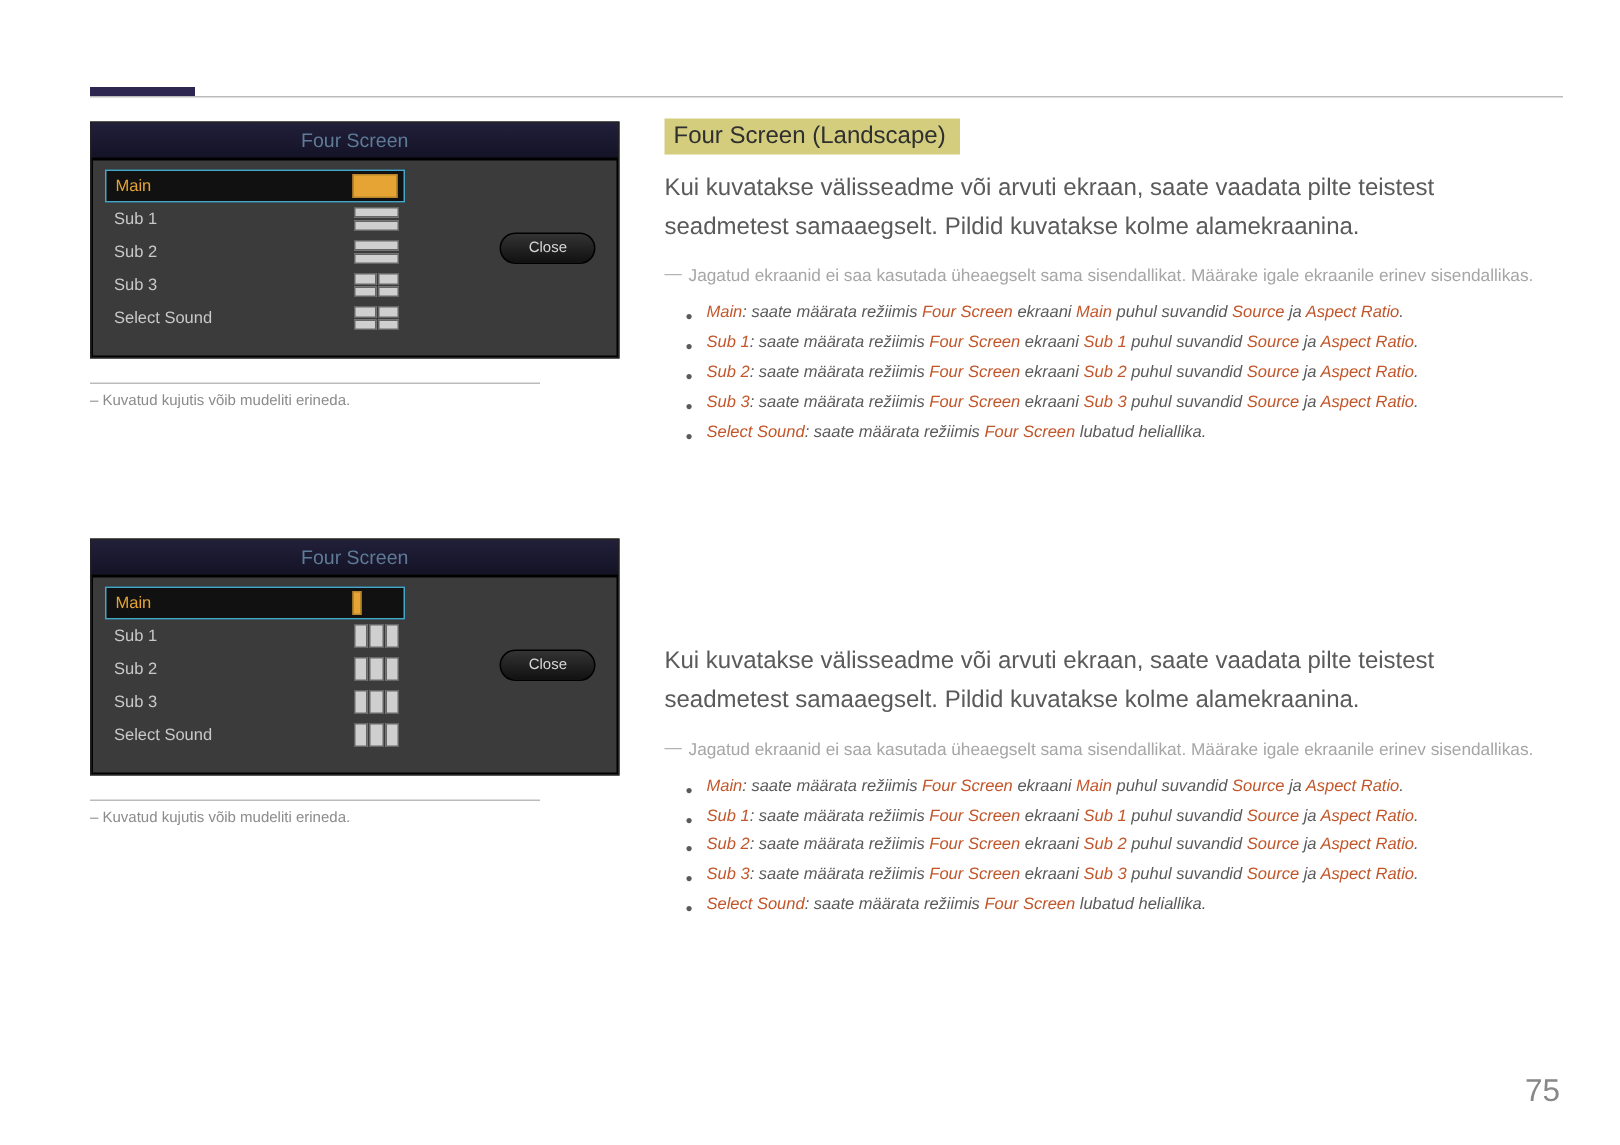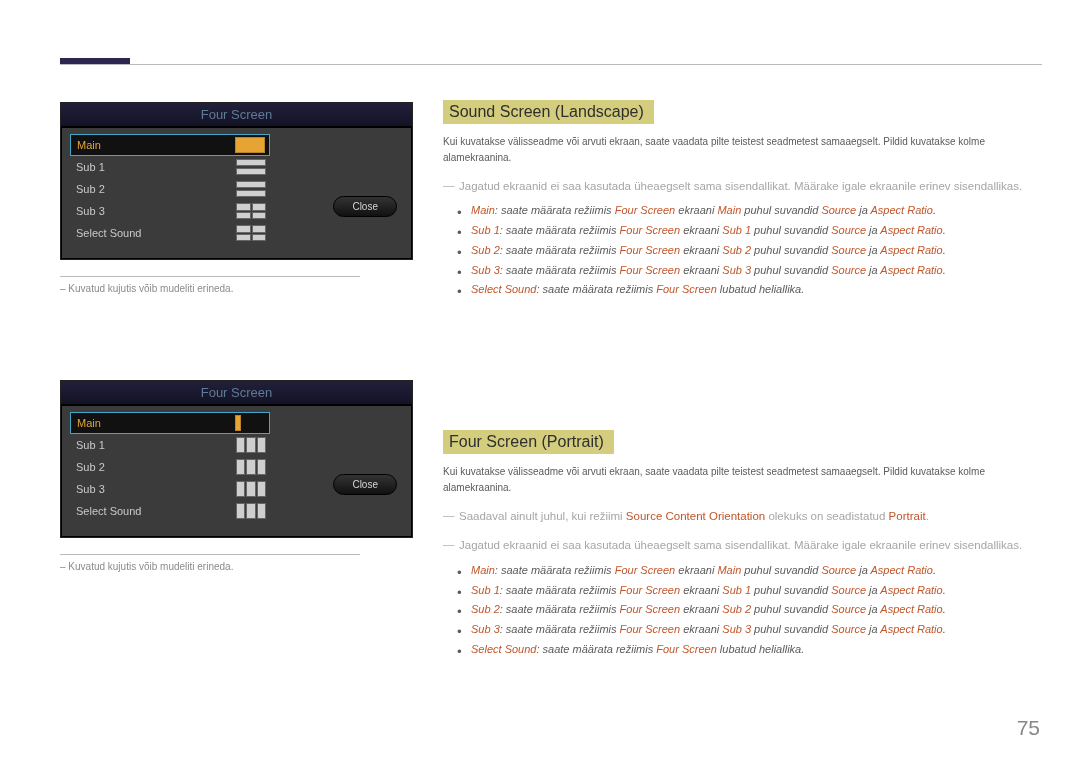--- a/index.html
+++ b/index.html
@@ -19,21 +19,21 @@
     background: #2d2650;
   }
   .toprule {
     position: absolute;
     left: 60px; right: 38px;
     top: 64px;
     border-top: 1px solid #bbb;
   }
   .page {
     position: relative;
-    padding: 100px 40px 30px 60px;
+    padding: 79px 40px 30px 60px;
     display: flex;
     gap: 30px;
   }
   .leftcol { width: 353px; flex: 0 0 353px; }
   .rightcol { flex: 1; }
   .page-num {
     position: absolute;
     right: 40px; bottom: 23px;
     font-size: 21px;
     color: #888;
@@ -107,21 +107,20 @@
   .ic.stripes { display:grid; grid-template-columns:repeat(3,1fr); gap:1px; height:16px;}
   .osd-close {
     position: absolute;
     right: 14px; top: 48px;
     background: linear-gradient(#333, #111);
     border: 1px solid #000;
     border-radius: 11px;
     color: #d6d6d6;
     font-size: 10px;
     padding: 4px 18px;
-    margin-top: 20px;
   }
   .hrline {
     border: none; border-top: 1px solid #bbb;
     margin: 16px 0 6px 0;
     width: 300px;
   }
   .caption {
     color: #8b8b8b;
     font-size: 10px;
     margin: 4px 0 24px 0;
@@ -130,21 +129,21 @@
   .section-heading {
     display: inline-block;
     background: #d3cd7d;
     padding: 3px 10px 3px 6px;
     font-size: 16px;
     font-weight: 500;
     color: #2f2f2f;
     margin-bottom: 10px;
   }
   .para {
-    font-size: 10px;
+    font-size: 16px;
     line-height: 1.6;
     color: #5a5a5a;
     margin-bottom: 6px;
   }
   .note {
     color: #a6a6a6;
     font-size: 11.5px;
     line-height: 1.5;
     margin: 12px 0 6px 0;
     padding-left: 16px;
@@ -282,39 +281,37 @@
       </div>
     </div>
     <hr class="hrline">
     <div class="caption">– Kuvatud kujutis võib mudeliti erineda.</div>
 
   </div>
 
   <div class="rightcol">
 
     <div>
-      <div class="section-heading">Sound Screen (Landscape)</div>
+      <div class="section-heading">Four Screen (Landscape)</div>
       <div class="para">Kui kuvatakse välisseadme või arvuti ekraan, saate vaadata pilte teistest seadmetest samaaegselt. Pildid kuvatakse kolme alamekraanina.</div>
       <div class="note">Jagatud ekraanid ei saa kasutada üheaegselt sama sisendallikat. Määrake igale ekraanile erinev sisendallikas.</div>
       <ul class="bullets">
         <li><span class="kw">Main</span><span>: saate määrata režiimis </span><span class="kw">Four Screen</span><span> ekraani </span><span class="kw">Main</span><span> puhul suvandid </span><span class="kw">Source</span><span> ja </span><span class="kw">Aspect Ratio</span><span>.</span></li>
         <li><span class="kw">Sub 1</span><span>: saate määrata režiimis </span><span class="kw">Four Screen</span><span> ekraani </span><span class="kw">Sub 1</span><span> puhul suvandid </span><span class="kw">Source</span><span> ja </span><span class="kw">Aspect Ratio</span><span>.</span></li>
         <li><span class="kw">Sub 2</span><span>: saate määrata režiimis </span><span class="kw">Four Screen</span><span> ekraani </span><span class="kw">Sub 2</span><span> puhul suvandid </span><span class="kw">Source</span><span> ja </span><span class="kw">Aspect Ratio</span><span>.</span></li>
         <li><span class="kw">Sub 3</span><span>: saate määrata režiimis </span><span class="kw">Four Screen</span><span> ekraani </span><span class="kw">Sub 3</span><span> puhul suvandid </span><span class="kw">Source</span><span> ja </span><span class="kw">Aspect Ratio</span><span>.</span></li>
         <li><span class="kw">Select Sound</span><span>: saate määrata režiimis </span><span class="kw">Four Screen</span><span> lubatud heliallika.</span></li>
       </ul>
     </div>
 
     <div class="gap60"></div>
     <div class="gap60"></div>
 
     <div>
-      <div class="section-heading">Four Screen (Portrait)</div>
       <div class="para">Kui kuvatakse välisseadme või arvuti ekraan, saate vaadata pilte teistest seadmetest samaaegselt. Pildid kuvatakse kolme alamekraanina.</div>
-      <div class="note"><span>Saadaval ainult juhul, kui režiimi </span><span class="kw">Source Content Orientation</span><span> olekuks on seadistatud </span><span class="kw">Portrait</span><span>.</span></div>
       <div class="note">Jagatud ekraanid ei saa kasutada üheaegselt sama sisendallikat. Määrake igale ekraanile erinev sisendallikas.</div>
       <ul class="bullets">
         <li><span class="kw">Main</span><span>: saate määrata režiimis </span><span class="kw">Four Screen</span><span> ekraani </span><span class="kw">Main</span><span> puhul suvandid </span><span class="kw">Source</span><span> ja </span><span class="kw">Aspect Ratio</span><span>.</span></li>
         <li><span class="kw">Sub 1</span><span>: saate määrata režiimis </span><span class="kw">Four Screen</span><span> ekraani </span><span class="kw">Sub 1</span><span> puhul suvandid </span><span class="kw">Source</span><span> ja </span><span class="kw">Aspect Ratio</span><span>.</span></li>
         <li><span class="kw">Sub 2</span><span>: saate määrata režiimis </span><span class="kw">Four Screen</span><span> ekraani </span><span class="kw">Sub 2</span><span> puhul suvandid </span><span class="kw">Source</span><span> ja </span><span class="kw">Aspect Ratio</span><span>.</span></li>
         <li><span class="kw">Sub 3</span><span>: saate määrata režiimis </span><span class="kw">Four Screen</span><span> ekraani </span><span class="kw">Sub 3</span><span> puhul suvandid </span><span class="kw">Source</span><span> ja </span><span class="kw">Aspect Ratio</span><span>.</span></li>
         <li><span class="kw">Select Sound</span><span>: saate määrata režiimis </span><span class="kw">Four Screen</span><span> lubatud heliallika.</span></li>
       </ul>
     </div>
 

